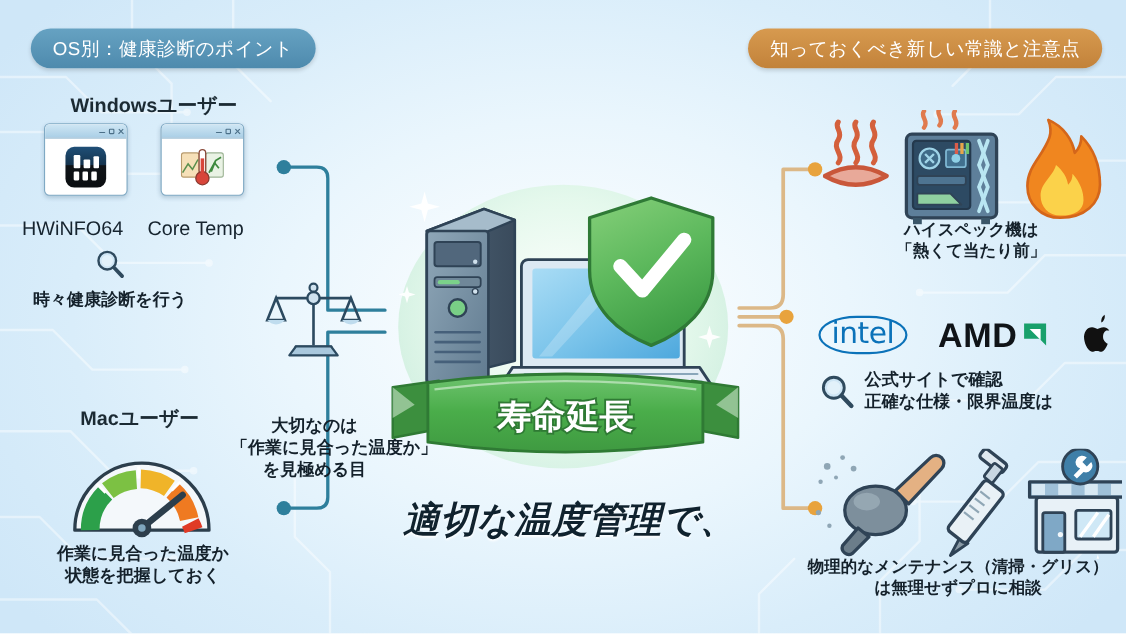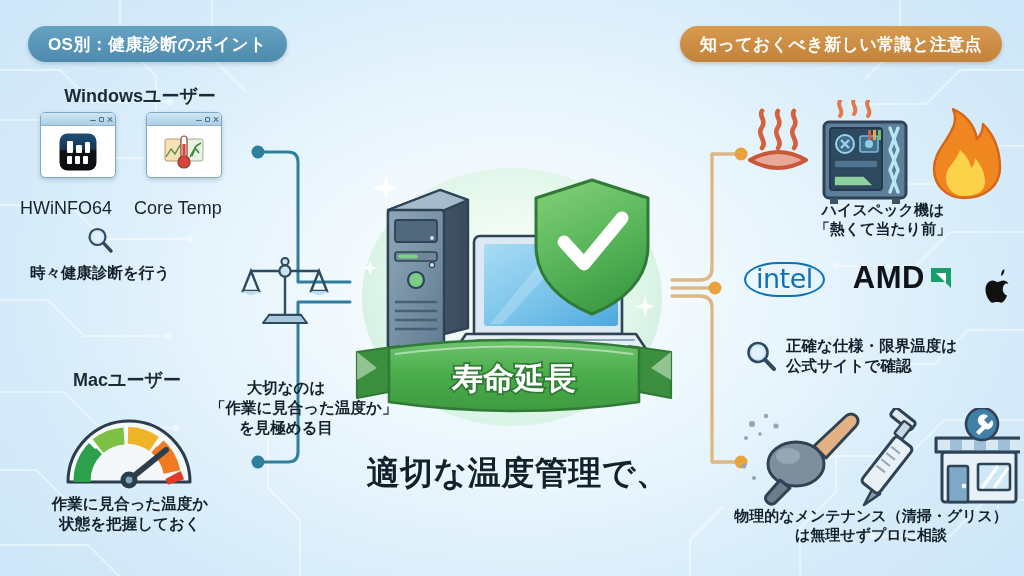--- a/index.html
+++ b/index.html
@@ -18,21 +18,21 @@
   
   #circuit { position:absolute; inset:0; opacity:.5; pointer-events:none; }
 
   
   .pill {
     position: absolute; top: 26px;
     display: flex; align-items: center; justify-content: center;
     height: 36px; padding: 0 20px;
     border-radius: 18px;
     color: #ffffff;
-    font-size: 17px; font-weight: 700;
+    font-size: 17px; font-weight: 400;
     letter-spacing: .4px;
     white-space: nowrap;
     box-shadow: 0 2px 4px rgba(0,0,0,.16);
   }
   #pill-left  { left: 28px;  background: linear-gradient(180deg,#66a2c2 0%, #4e8aad 100%); }
   #pill-right { right: 22px; background: linear-gradient(180deg,#d79a4f 0%, #c2823a 100%); }
 
   
   .hdg {
     position: absolute; text-align: center;
@@ -91,25 +91,26 @@
     position:absolute; left:362px; top:168px; width:300px; height:258px;
     border-radius:50%;
     background: radial-gradient(circle at 50% 46%, rgba(255,255,255,.96) 0%, rgba(226,248,233,.85) 52%, rgba(186,233,203,.55) 78%, rgba(186,233,203,0) 100%);
   }
   #headline {
     position:absolute; left:12px; right:0; top:452px;
     text-align:center; color:#10222e;
     font-size:33px; font-weight:700; line-height:1.26;
     letter-spacing:.5px;
     text-shadow: 0 1px 2px rgba(255,255,255,.9);
-  }
-
-  
-  #brandrow { position:absolute; left:744px; top:262px; width:268px; height:56px;
-              display:flex; align-items:flex-start; justify-content:center; gap:28px; }
+    font-style: italic;
+  }
+
+  
+  #brandrow { position:absolute; left:744px; top:276px; width:268px; height:56px;
+              display:flex; align-items:center; justify-content:center; gap:28px; }
   .intel-logo {
     font-size: 27px; font-weight: 400; color:#0b72b9;
     font-family:"DejaVu Sans", sans-serif;
     letter-spacing:-.5px;
     padding: 1px 10px 3px;
     border: 2.6px solid #0b72b9;
     border-radius: 50%/ 58%;
     line-height: 1;
   }
   .amd-logo { display:flex; align-items:center; gap:3px; }
@@ -441,22 +442,22 @@
       <path d="M33 20 c-3 2 -4 5 -4 8 c0 5 4 8 6 9 c-2 5 -5 10 -8 10 c-2 0 -3 -1 -6 -1 c-3 0 -4 1 -6 1 c-4 0 -9 -8 -10 -16 c-1 -9 4 -15 10 -15 c3 0 5 2 7 2 c2 0 4 -2 8 -2 c2 0 5 1 7 4 c-2 0 -3 0 -4 0 Z" fill="#111111"></path>
     </svg>
   </div>
   <div class="maglabel" style="left:744px; top:336px;">
     <svg width="34" height="34" viewBox="0 0 34 34">
       <circle cx="14" cy="13.5" r="9.5" fill="#cfe6f5" stroke="#2f4a5e" stroke-width="2.6"></circle>
       <circle cx="14" cy="13.5" r="6.2" fill="#eaf5fc" opacity=".7"></circle>
       <line x1="21" y1="20.6" x2="30" y2="30" stroke="#2f4a5e" stroke-width="4" stroke-linecap="round"></line>
     </svg>
     <span class="txt">
+      <span style="display:block">公式サイトで確認</span>
       <span style="display:block">正確な仕様・限界温度は</span>
-      <span style="display:block">公式サイトで確認</span>
     </span>
   </div>
 
   <svg width="290" height="100" viewBox="0 0 290 100" style="position:absolute;left:730px;top:408px;">
 
     <g fill="#8fa6b5">
       <circle cx="22" cy="16" r="3"></circle>
         <circle cx="36" cy="8" r="2.2"></circle>
         <circle cx="46" cy="18" r="2.6"></circle>
       <circle cx="16" cy="30" r="2"></circle>

